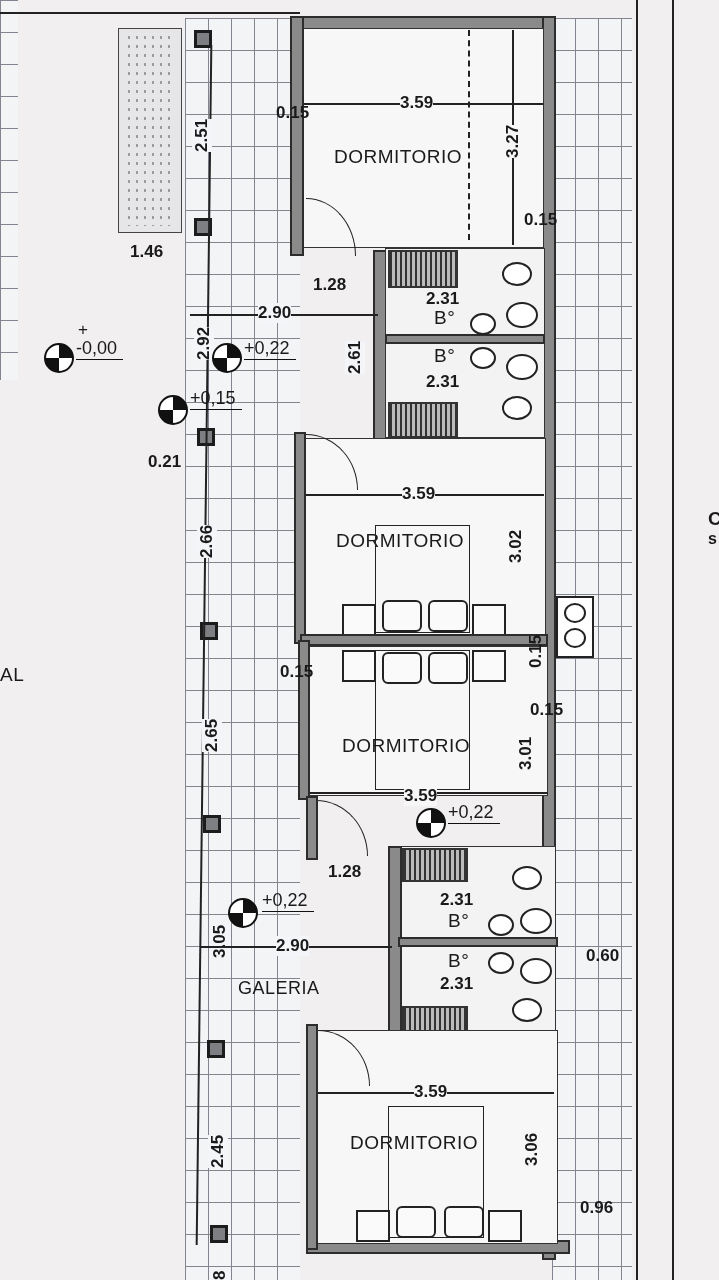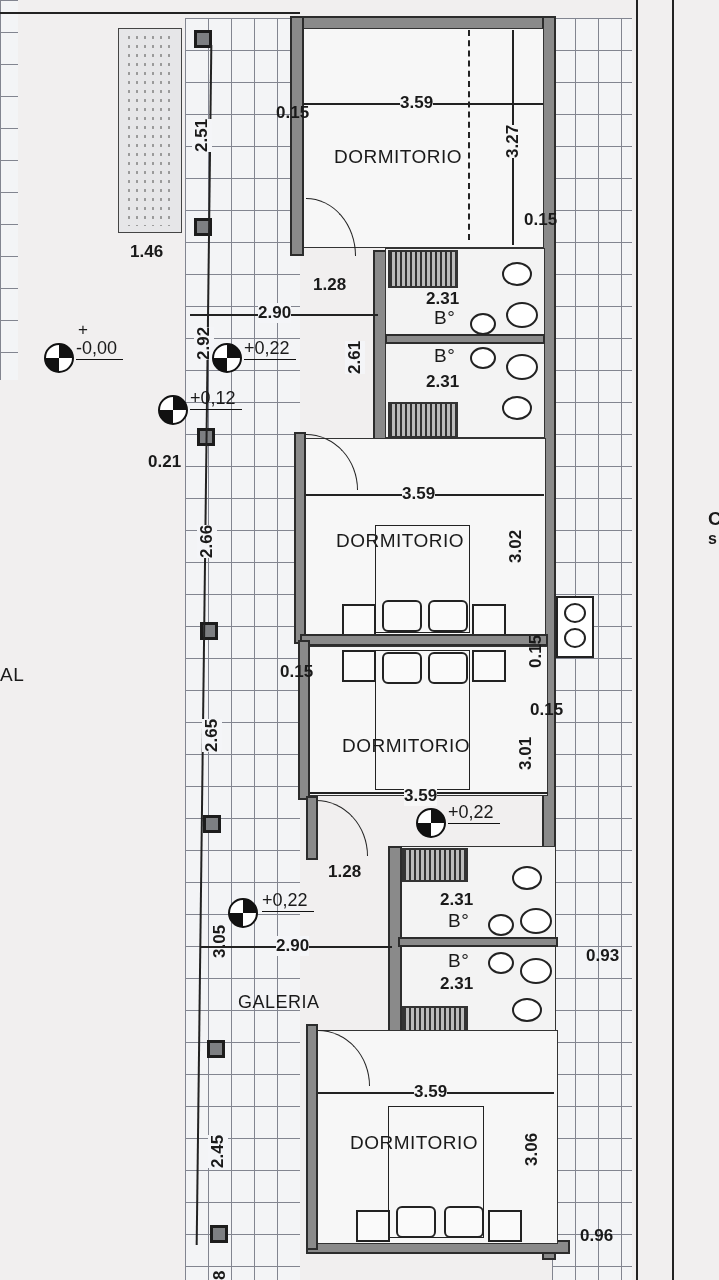--- a/index.html
+++ b/index.html
@@ -146,47 +146,47 @@
 <div class="dim" style="left:440px;top:890px;">2.31</div>
 <div class="label" style="left:448px;top:910px;">B°</div>
 <div class="label" style="left:448px;top:950px;">B°</div>
 <div class="dim" style="left:440px;top:974px;">2.31</div>
 <div class="fixture" style="left:512px;top:866px;width:30px;height:24px;"></div>
 <div class="fixture" style="left:488px;top:914px;width:26px;height:22px;"></div>
 <div class="fixture" style="left:520px;top:908px;width:32px;height:26px;"></div>
 <div class="fixture" style="left:488px;top:952px;width:26px;height:22px;"></div>
 <div class="fixture" style="left:520px;top:958px;width:32px;height:26px;"></div>
 <div class="fixture" style="left:512px;top:998px;width:30px;height:24px;"></div>
-<div class="dim" style="left:586px;top:946px;">0.93</div>
+<div class="dim" style="left:586px;top:946px;">0.60</div>
 
 <div class="level" style="left:228px;top:898px;"></div>
 <div class="level-text" style="left:262px;top:890px;">+0,22</div>
 <div class="dim" style="left:328px;top:862px;">1.28</div>
 <div class="line" style="left:200px;top:946px;width:192px;height:1.5px;"></div>
 <div class="dim" style="left:276px;top:936px;background:#f4f5f8;">2.90</div>
-<div class="label" style="left:238px;top:978px;font-size:18px;margin-top:14px;">GALERIA</div>
+<div class="label" style="left:238px;top:978px;font-size:18px;">GALERIA</div>
 
 <div class="room" style="left:312px;top:1030px;width:246px;height:214px;"></div>
 <div class="wall" style="left:306px;top:1024px;width:12px;height:226px;"></div>
 <div class="door-arc" style="left:318px;top:1030px;width:52px;height:56px;"></div>
 <div class="line" style="left:318px;top:1092px;width:236px;height:1.5px;"></div>
 <div class="dim" style="left:414px;top:1082px;background:#f7f7f7;">3.59</div>
 <div class="vdim" style="left:522px;top:1166px;background:#f7f7f7;">3.06</div>
 <div class="label" style="left:350px;top:1132px;">DORMITORIO</div>
 <div class="bed" style="left:388px;top:1106px;width:96px;height:132px;"></div>
 <div class="nightstand" style="left:356px;top:1210px;"></div>
 <div class="pillow" style="left:396px;top:1206px;"></div>
 <div class="pillow" style="left:444px;top:1206px;"></div>
 <div class="nightstand" style="left:488px;top:1210px;"></div>
-<div class="dim" style="left:580px;top:1226px;">0.96</div>
+<div class="dim" style="left:580px;top:1198px;">0.96</div>
 
 <div class="level" style="left:44px;top:343px;"></div>
 <div class="dim" style="left:78px;top:320px;font-weight:normal;">+</div>
 <div class="level-text" style="left:76px;top:338px;">-0,00</div>
 <div class="level" style="left:212px;top:343px;"></div>
 <div class="level-text" style="left:244px;top:338px;">+0,22</div>
 <div class="level" style="left:158px;top:395px;"></div>
-<div class="level-text" style="left:190px;top:388px;">+0,12</div>
+<div class="level-text" style="left:190px;top:388px;">+0,15</div>
 <div class="dim" style="left:148px;top:452px;">0.21</div>
 
 <div class="label" style="left:0;top:664px;">AL</div>
 <div class="label" style="left:708px;top:508px;font-weight:bold;">C</div>
 <div class="label" style="left:708px;top:530px;font-weight:bold;font-size:16px;">s</div>
 
 </body></html>

